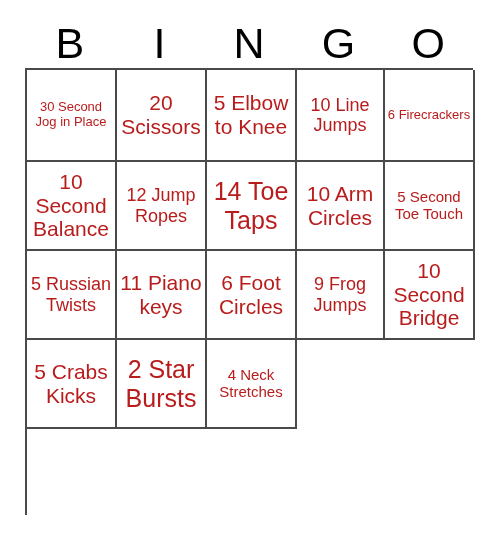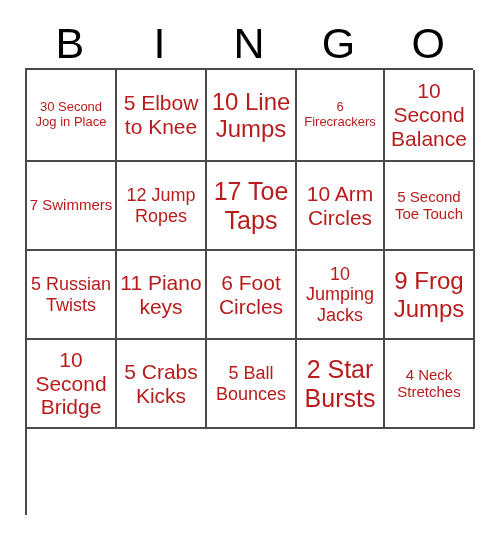--- a/index.html
+++ b/index.html
@@ -69,21 +69,21 @@
   }
   .cell-text {
     display: block;
     width: 100%;
     line-height: 1.13;
     color: #b91c1c;
     word-wrap: break-word;
   }
   
   .fs-xxl .cell-text { font-size: 25px; }
-  .fs-xl  .cell-text { font-size: 24px; }
+  .fs-xl  .cell-text { font-size: 18px; }
   .fs-l   .cell-text { font-size: 21px; }
   .fs-m   .cell-text { font-size: 18px; }
   .fs-s   .cell-text { font-size: 15px; }
   .fs-xs  .cell-text { font-size: 13px; }
 </style>
 </head>
 <body>
 
 <div class="bingo-card">
 
@@ -94,73 +94,67 @@
     <div class="header-letter">G</div>
     <div class="header-letter">O</div>
   </div>
 
   <div class="grid">
 
     <div class="cell fs-xs">
         <span class="cell-text">30 Second Jog in Place</span>
       </div>
     <div class="cell fs-l">
+        <span class="cell-text">20 Scissors</span>
+      </div>
+    <div class="cell fs-l">
         <span class="cell-text">5 Elbow to Knee</span>
       </div>
     <div class="cell fs-xl">
         <span class="cell-text">10 Line Jumps</span>
       </div>
     <div class="cell fs-xs">
         <span class="cell-text">6 Firecrackers</span>
       </div>
 
     <div class="cell fs-l">
         <span class="cell-text">10 Second Balance</span>
       </div>
-    <div class="cell fs-s">
-        <span class="cell-text">7 Swimmers</span>
-      </div>
     <div class="cell fs-m">
         <span class="cell-text">12 Jump Ropes</span>
       </div>
     <div class="cell fs-xxl">
-        <span class="cell-text">17 Toe Taps</span>
+        <span class="cell-text">14 Toe Taps</span>
       </div>
 
     <div class="cell fs-l">
         <span class="cell-text">10 Arm Circles</span>
       </div>
     <div class="cell fs-s">
         <span class="cell-text">5 Second Toe Touch</span>
       </div>
     <div class="cell fs-m">
         <span class="cell-text">5 Russian Twists</span>
       </div>
     <div class="cell fs-l">
         <span class="cell-text">11 Piano keys</span>
       </div>
 
     <div class="cell fs-l">
         <span class="cell-text">6 Foot Circles</span>
       </div>
-    <div class="cell fs-m">
-        <span class="cell-text">10 Jumping Jacks</span>
-      </div>
     <div class="cell fs-xl">
         <span class="cell-text">9 Frog Jumps</span>
       </div>
 
     <div class="cell fs-l">
         <span class="cell-text">10 Second Bridge</span>
       </div>
     <div class="cell fs-l">
         <span class="cell-text">5 Crabs Kicks</span>
-      </div>
-    <div class="cell fs-m">
-        <span class="cell-text">5 Ball Bounces</span>
       </div>
     <div class="cell fs-xxl">
         <span class="cell-text">2 Star Bursts</span>
       </div>
     <div class="cell fs-s">
         <span class="cell-text">4 Neck Stretches</span>
       </div>
 
   </div>
 </div>

